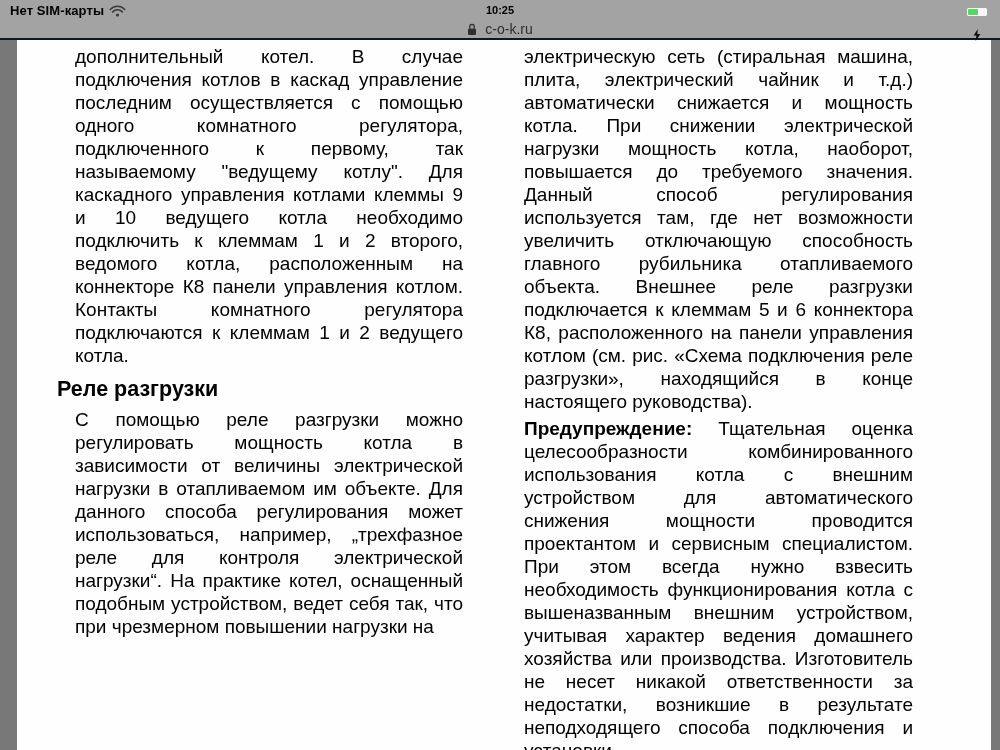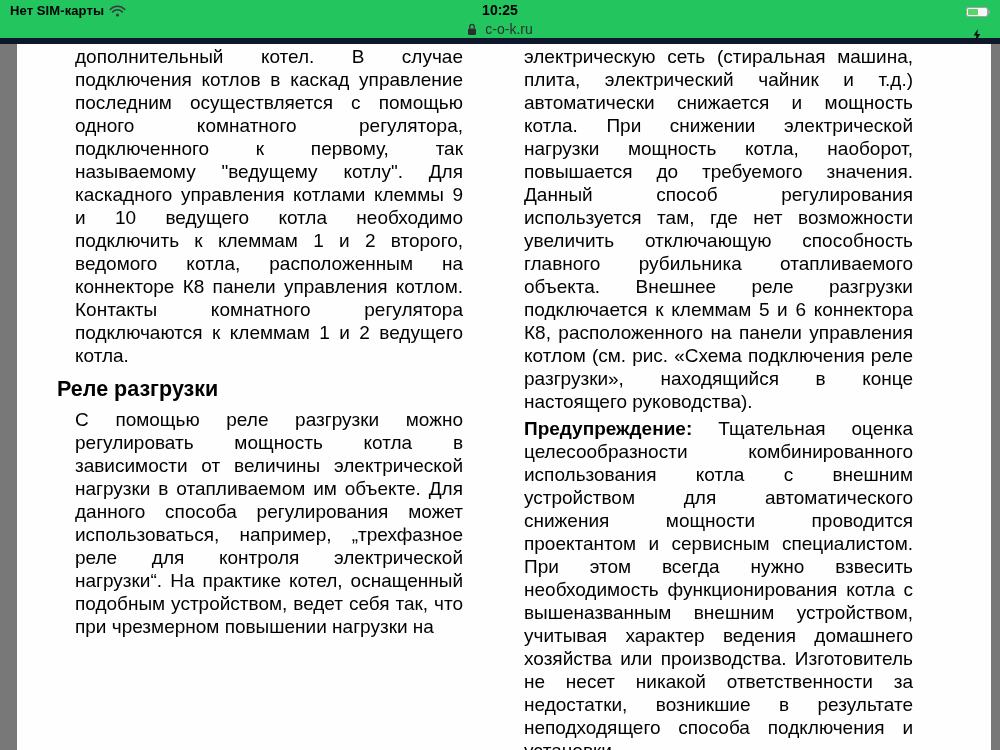--- a/index.html
+++ b/index.html
@@ -7,38 +7,38 @@
     width: 1000px; height: 750px; overflow: hidden;
     font-family: "Liberation Sans", "DejaVu Sans", sans-serif;
     background: #787878;
     -webkit-user-select: none;
   }
   .screen { position: relative; width: 1000px; height: 750px; }
 
   
   .chrome {
     position: absolute; top: 0; left: 0; right: 0; height: 38px;
-    background: #22c55e;
-    border-bottom: 6px solid #0f172a;
+    background: #a3a3a3;
+    border-bottom: 2px solid #0f172a;
     z-index: 5;
   }
   .status-bar {
     position: absolute; top: 0; left: 0; right: 0; height: 20px;
     display: flex; align-items: center; justify-content: space-between;
     padding: 0 6px; box-sizing: border-box;
     color: #000;
   }
   .sb-left { display: flex; align-items: center; gap: 5px; padding-left: 4px; }
   .sb-carrier { font-size: 13px; font-weight: 600; letter-spacing: 0.1px; }
   .sb-center {
     position: absolute; left: 0; right: 0; top: 0; height: 20px;
     display: flex; align-items: center; justify-content: center;
     pointer-events: none;
   }
-  .sb-time { font-size: 14px; font-weight: 700; }
+  .sb-time { font-size: 11px; font-weight: 700; }
   .sb-right { display: flex; align-items: center; gap: 12px; padding-right: 2px; flex-direction: column; }
   .sb-batt-pct { font-size: 13px; font-weight: 400; }
 
   .wifi-svg { display: block; margin-top: 1px; }
 
   .battery {
     position: relative; width: 22px; height: 10px;
     border: 1px solid #a3a3a3; border-radius: 2.5px;
     background: #f7f7f7; box-sizing: border-box;
   }

